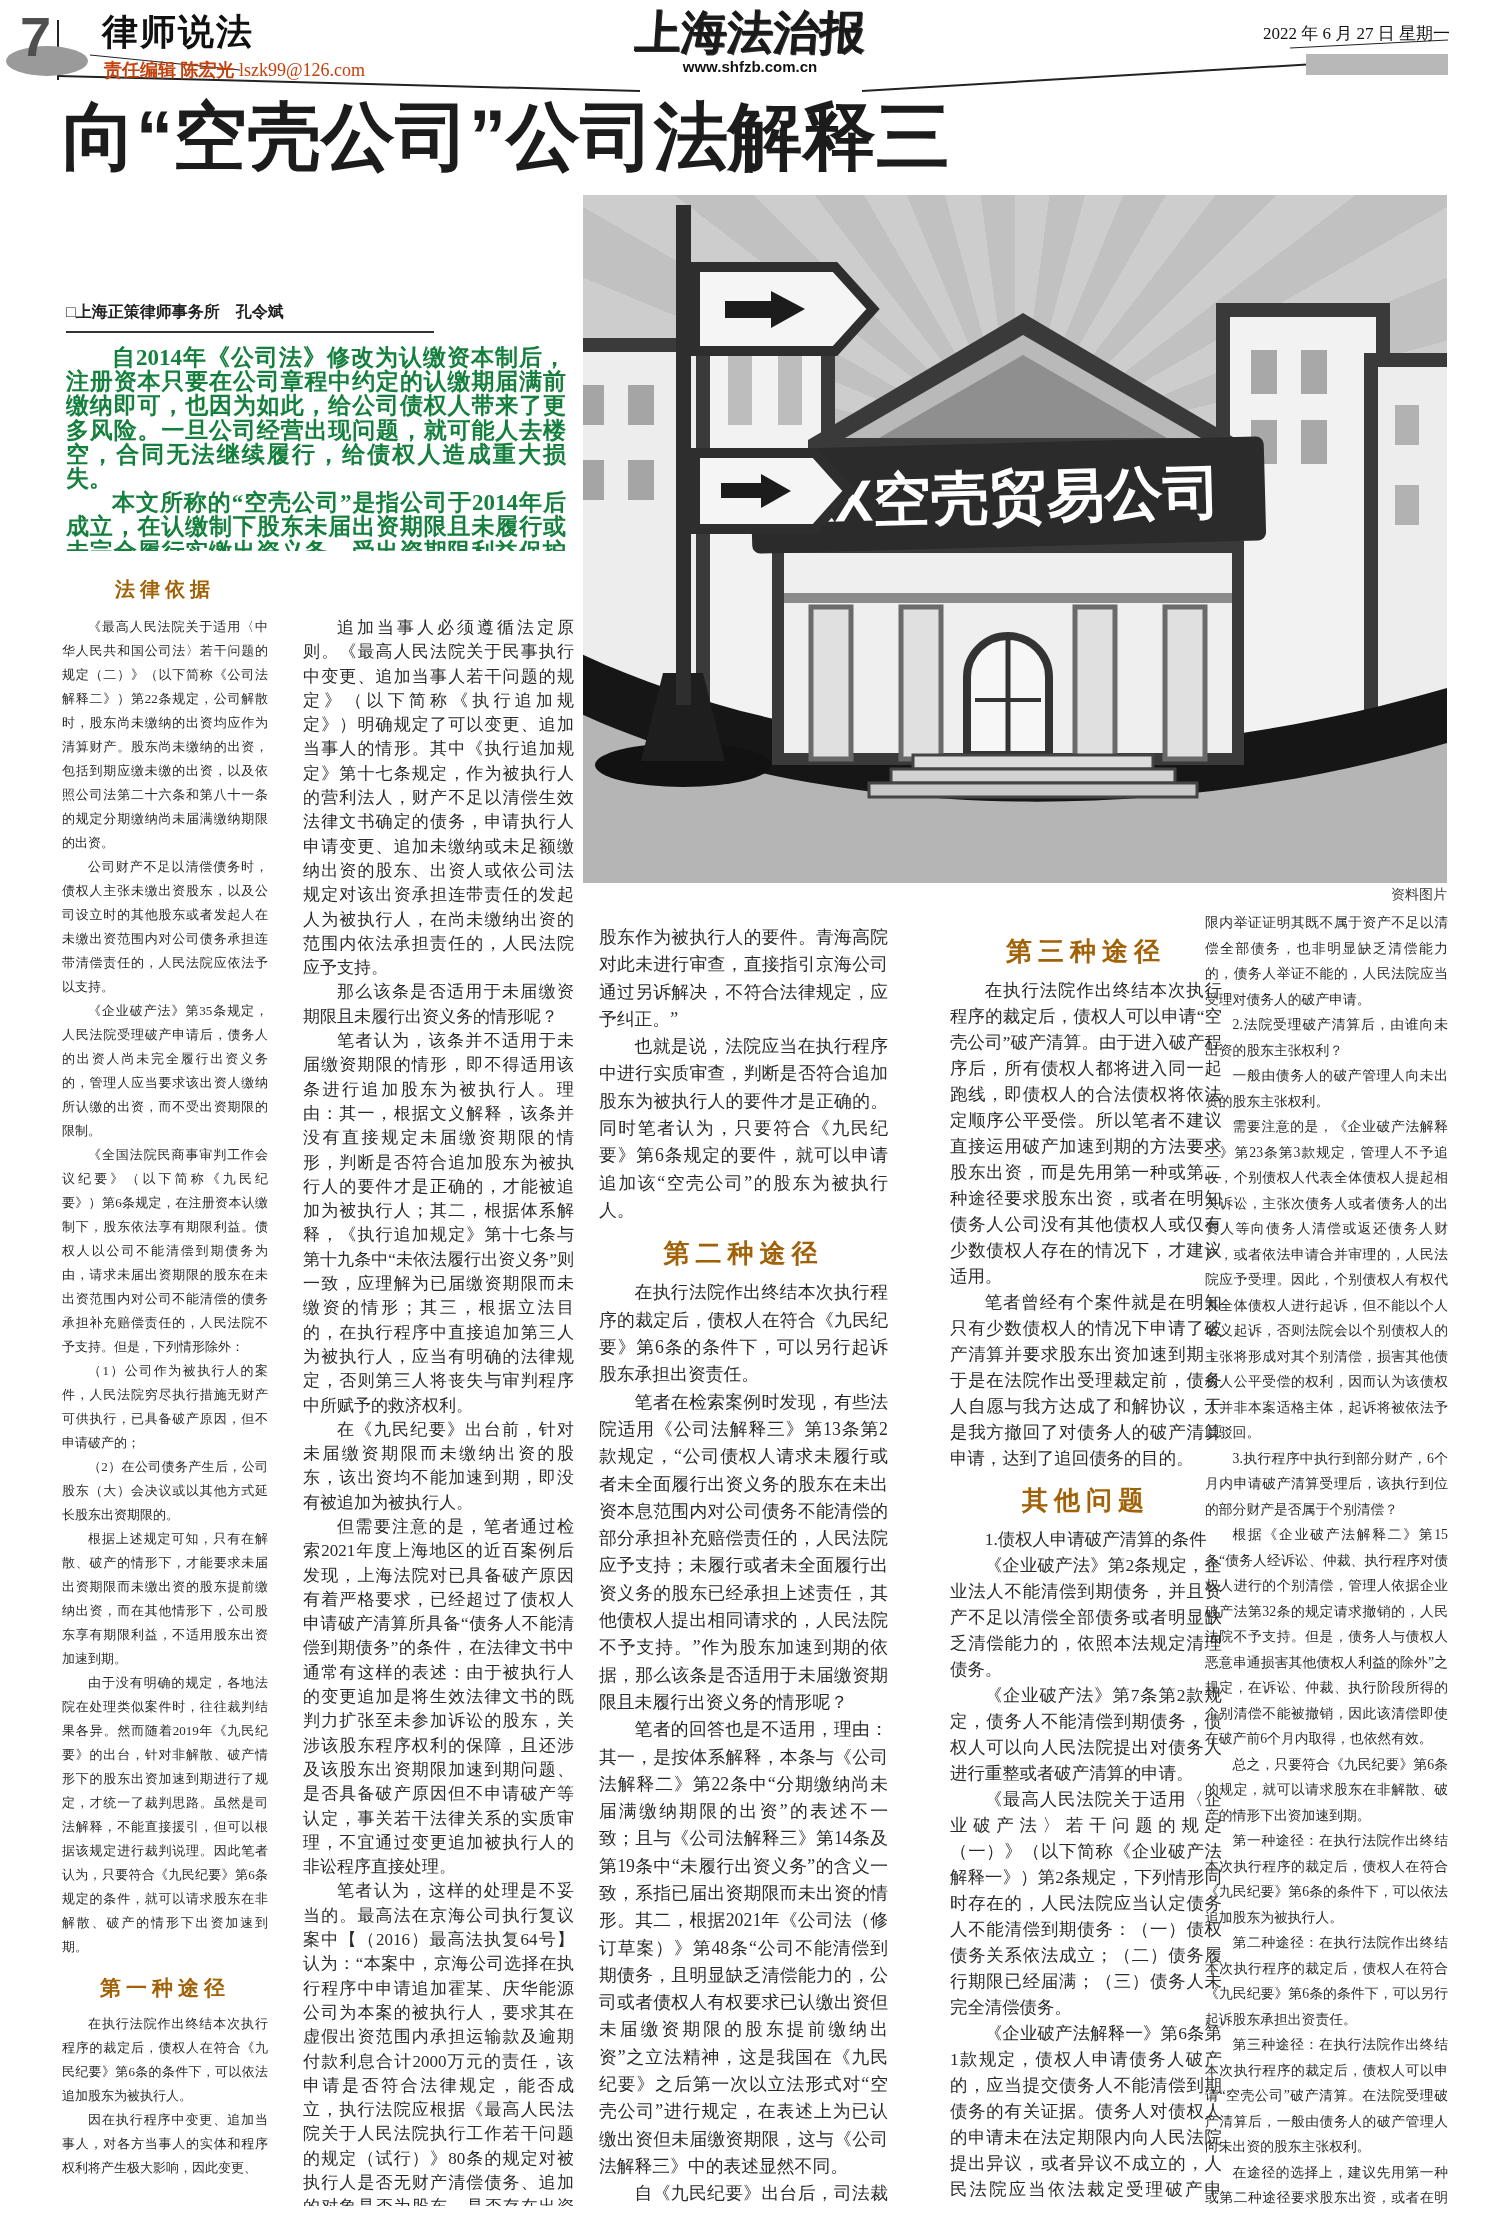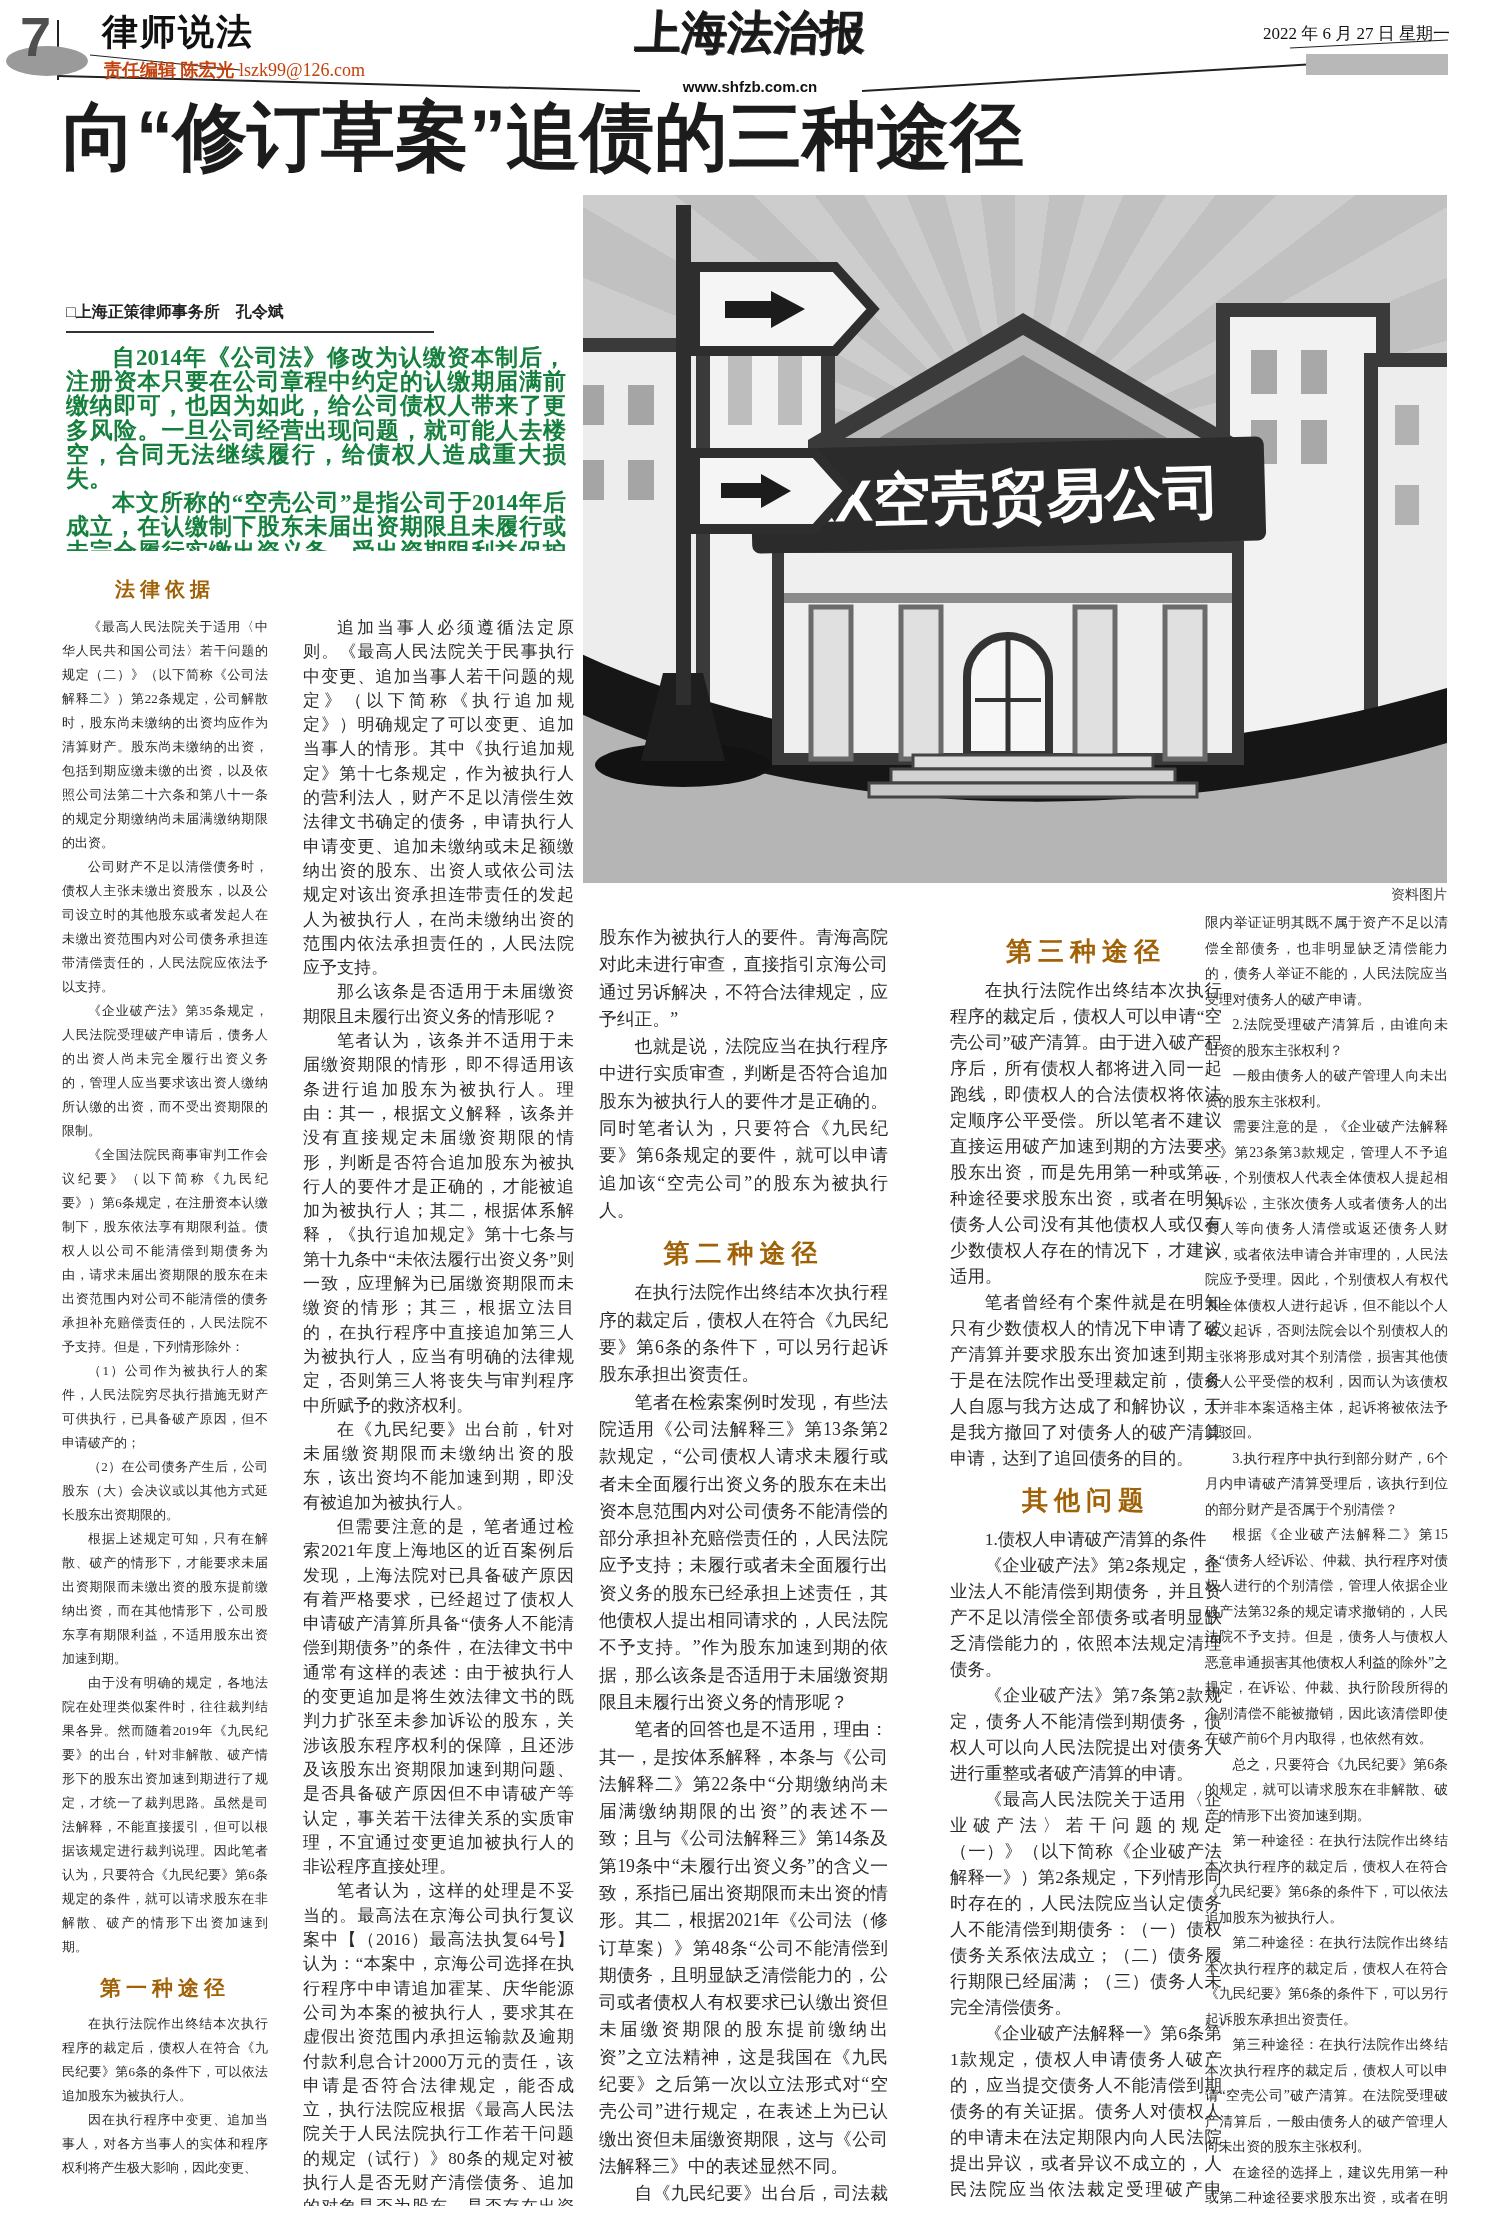--- a/index.html
+++ b/index.html
@@ -12,21 +12,21 @@
   #page-num-oval{position:absolute;left:6px;top:46px;width:82px;height:30px;border-radius:50%;
             background:#9a9a9a;z-index:1;}
   #section-name{position:absolute;left:102px;top:8px;font-family:"Liberation Sans",sans-serif;
             font-weight:900;font-size:36px;color:#111;letter-spacing:2px;}
   #editor-line{position:absolute;left:104px;top:58px;font-size:18px;color:#c2410c;font-weight:bold;}
   #editor-line span{font-weight:normal;font-family:"Liberation Serif",serif;}
   #masthead{position:absolute;left:600px;top:2px;width:300px;text-align:center;
             font-weight:900;font-size:46px;color:#1a1a1a;transform:skewX(-4deg);
             font-family:"Liberation Serif","DejaVu Serif",serif;text-shadow:1px 1px 0 #333;}
   #website{position:absolute;left:600px;top:58px;width:300px;text-align:center;
-            font-family:"Liberation Sans",sans-serif;font-weight:bold;font-size:15px;color:#111;margin-top:20px;}
+            font-family:"Liberation Sans",sans-serif;font-weight:bold;font-size:15px;color:#111;}
   #date-line{position:absolute;right:50px;top:22px;font-size:17px;color:#111;}
   #date-bar{position:absolute;left:1306px;top:54px;width:142px;height:21px;background:#b8b8b8;}
   #hdr svg{position:absolute;left:0;top:0;}
   
   #headline{position:absolute;left:62px;top:88px;width:950px;height:100px;
             font-family:"Liberation Sans",sans-serif;font-weight:900;font-size:74px;
             color:#1c1c1c;white-space:nowrap;}
   #byline{position:absolute;left:66px;top:302px;font-size:16px;font-weight:bold;color:#222;}
   #byline-rule{position:absolute;left:66px;top:331px;width:368px;height:2px;background:#333;}
   #intro{position:absolute;left:66px;top:346px;width:500px;height:205px;
@@ -72,21 +72,21 @@
     <div id="editor-line">
       <b>责任编辑  陈宏光</b>
       <span>lszk99@126.com</span>
     </div>
     <div id="masthead">上海法治报</div>
     <div id="website">www.shfzb.com.cn</div>
     <div id="date-line">2022 年 6 月 27 日  星期一</div>
     <div id="date-bar"></div>
   </div>
 
-  <div id="headline">向“修订草案”追债的三种途径</div>
+  <div id="headline">向“空壳公司”公司法解释三</div>
   <div id="byline">□上海正策律师事务所　孔令斌</div>
   <div id="byline-rule"></div>
   <div id="intro">
     <p>自2014年《公司法》修改为认缴资本制后，注册资本只要在公司章程中约定的认缴期届满前缴纳即可，也因为如此，给公司债权人带来了更多风险。一旦公司经营出现问题，就可能人去楼空，合同无法继续履行，给债权人造成重大损失。</p>
     <p>本文所称的“空壳公司”是指公司于2014年后成立，在认缴制下股东未届出资期限且未履行或未完全履行实缴出资义务，受出资期限利益保护的有限责任公司。</p>
     <p>要对付“空壳公司”，从根本上来说就必须适用相关法律使得股东出资“加速到期”，这在目前法律规范下有以下三种途径。</p>
   </div>
 
   <div id="illus">
     <svg width="864" height="688" viewBox="0 0 864 688">

